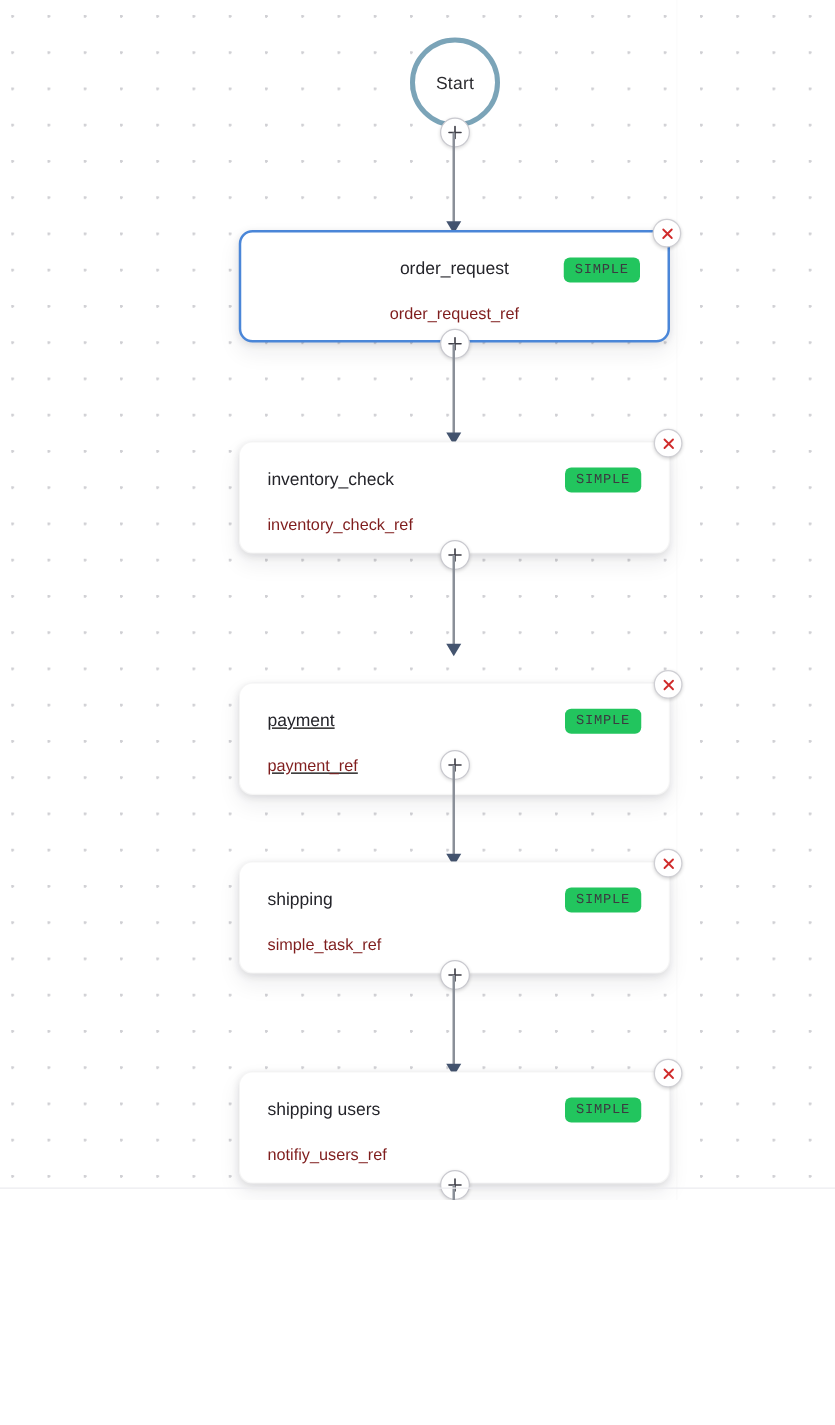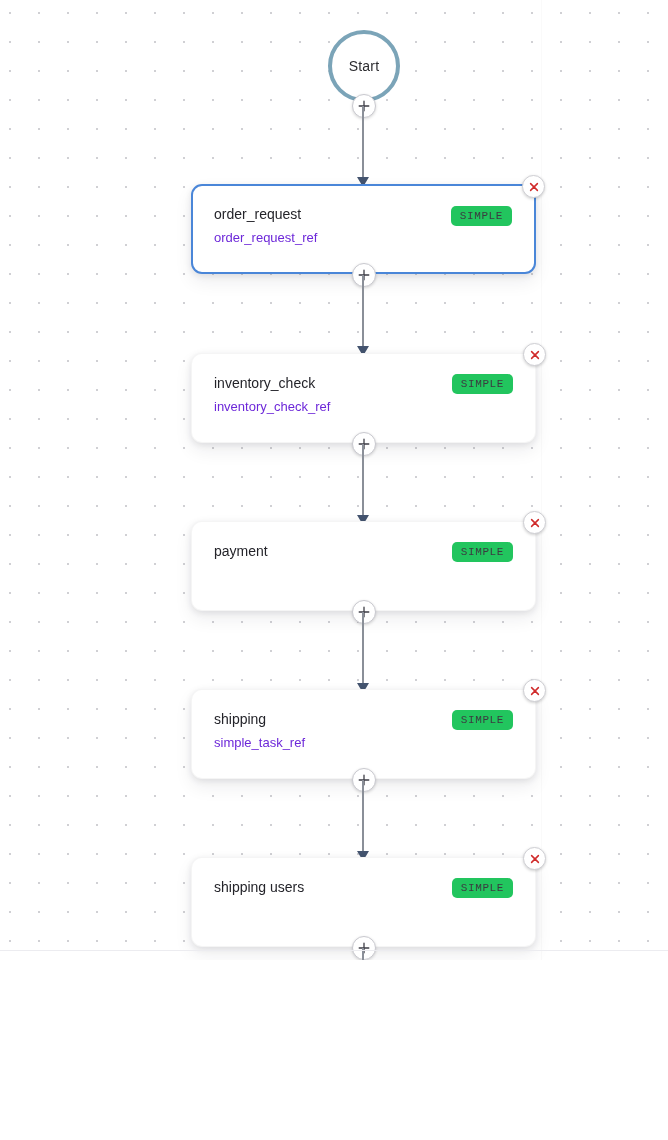--- a/index.html
+++ b/index.html
@@ -111,23 +111,23 @@
   }
 
   .node-title {
     font-size: 14px;
     color: #24242a;
     line-height: 18px;
     white-space: nowrap;
   }
   .node-ref {
     font-size: 13px;
-    color: #6d28d9;
+    color: #7f1d1d;
     line-height: 18px;
-    margin-top: 6px;
+    margin-top: 19px;
     white-space: nowrap;
   }
 
   .node-badge {
     position: absolute;
     top: 20px;
     right: 22px;
     background: #22c55e;
     color: #3b3b40;
     font-family: "Liberation Mono", "DejaVu Sans Mono", monospace;
@@ -188,21 +188,21 @@
       <svg width="12" height="12" viewBox="0 0 12 12">
         <path d="M6 1.2 V10.8 M1.2 6 H10.8" stroke="#3d3d45" stroke-width="1.3" stroke-linecap="round"></path>
       </svg>
     </span>
   </div>
 
   <div class="edge" style="top:106px; height:72px;">
     <div class="arrowhead"></div>
   </div>
 
-  <div class="node selected" style="top:184px;">
+  <div class="node selected" style="top:184px;text-align:center;">
     <div class="node-title">order_request</div>
     <div class="node-ref">order_request_ref</div>
     <div class="node-badge">SIMPLE</div>
     <div class="node-delete">
       <span>
         <svg width="12" height="12" viewBox="0 0 12 12">
           <path d="M2.6 2.6 L9.4 9.4 M9.4 2.6 L2.6 9.4" stroke="#d02b2b" stroke-width="1.5" stroke-linecap="round"></path>
         </svg>
       </span>
     </div>
@@ -236,22 +236,23 @@
       <svg width="12" height="12" viewBox="0 0 12 12">
         <path d="M6 1.2 V10.8 M1.2 6 H10.8" stroke="#3d3d45" stroke-width="1.3" stroke-linecap="round"></path>
       </svg>
     </span>
   </div>
 
   <div class="edge" style="top:444px; height:72px;">
     <div class="arrowhead"></div>
   </div>
 
-  <div class="node" style="top:521px;">
+  <div class="node" style="top:546px;text-decoration:underline;">
     <div class="node-title">payment</div>
+    <div class="node-ref">payment_ref</div>
     <div class="node-badge">SIMPLE</div>
     <div class="node-delete">
       <span>
         <svg width="12" height="12" viewBox="0 0 12 12">
           <path d="M2.6 2.6 L9.4 9.4 M9.4 2.6 L2.6 9.4" stroke="#d02b2b" stroke-width="1.5" stroke-linecap="round"></path>
         </svg>
       </span>
     </div>
   </div>
   <div class="plus-button" style="top:600px;">
@@ -285,20 +286,21 @@
       </svg>
     </span>
   </div>
 
   <div class="edge" style="top:780px; height:72px;">
     <div class="arrowhead"></div>
   </div>
 
   <div class="node" style="top:857px;">
     <div class="node-title">shipping users</div>
+    <div class="node-ref">notifiy_users_ref</div>
     <div class="node-badge">SIMPLE</div>
     <div class="node-delete">
       <span>
         <svg width="12" height="12" viewBox="0 0 12 12">
           <path d="M2.6 2.6 L9.4 9.4 M9.4 2.6 L2.6 9.4" stroke="#d02b2b" stroke-width="1.5" stroke-linecap="round"></path>
         </svg>
       </span>
     </div>
   </div>
   <div class="plus-button" style="top:936px;">

